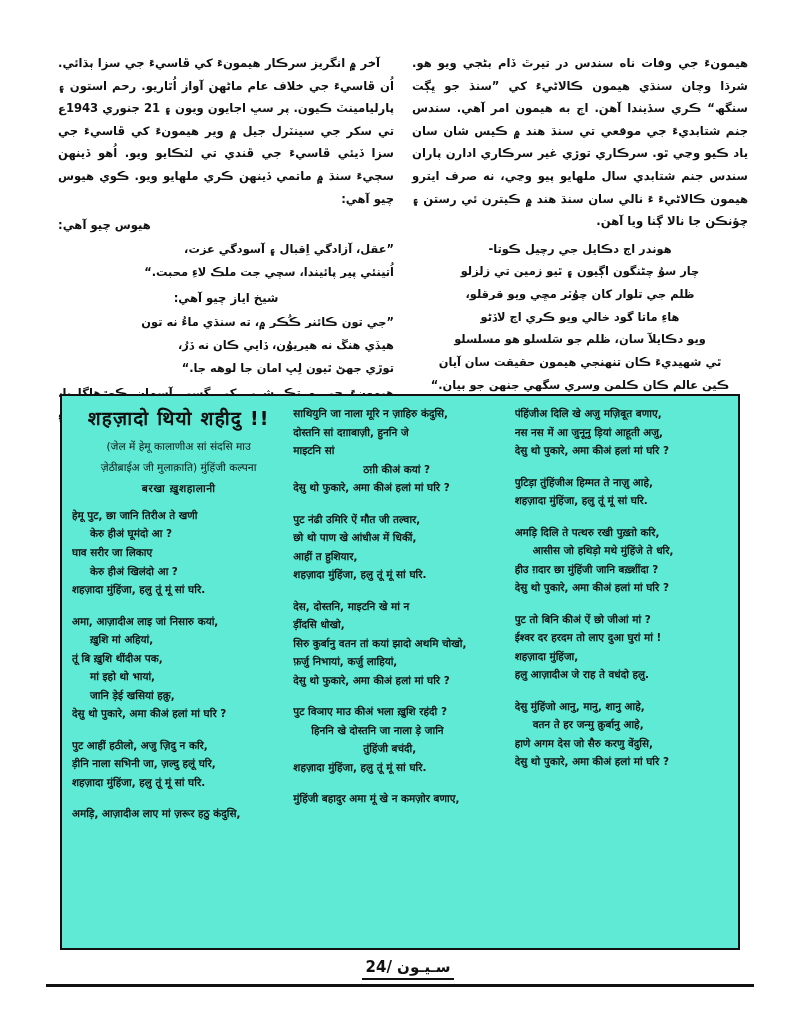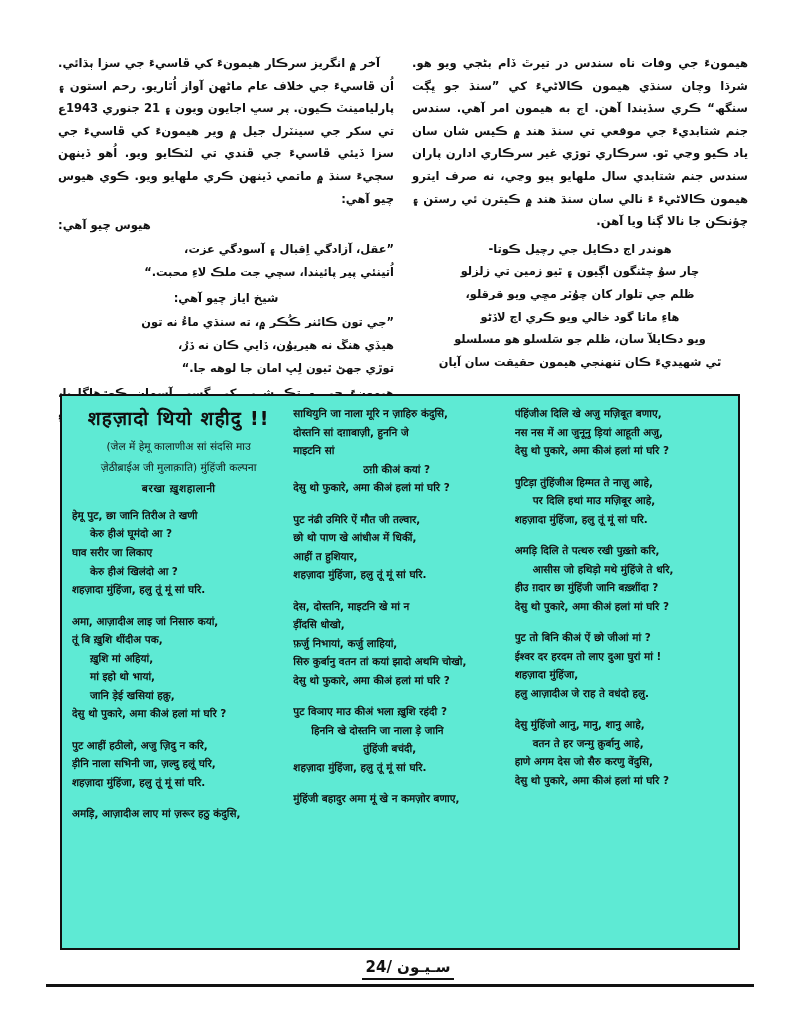--- a/index.html
+++ b/index.html
@@ -214,20 +214,21 @@
 
     <div class="sindhi-col">
       <p>هيمونءَ جي وفات ناه سندس در تيرٿ ڏام بڻجي ويو هو. شرڌا وچان سنڌي هيمون ڪالاڻيءَ کي ”سنڌ جو ڀڳت سنگھ“ ڪري سڏيندا آهن. اڄ به هيمون امر آهي. سندس جنم شتابديءَ جي موقعي تي سنڌ هند ۾ ڪيس شان سان ياد ڪيو وڃي ٿو. سرڪاري توڙي غير سرڪاري ادارن پاران سندس جنم شتابدي سال ملهايو پيو وڃي، نه صرف ايترو هيمون ڪالاڻيءَ ءَ نالي سان سنڌ هند ۾ ڪيترن ئي رستن ۽ چؤنڪن جا نالا ڳنا ويا آهن.</p>
       <div class="sindhi-dash-line">هوندر اڄ دڪايل جي رچيل ڪوتا-</div>
       <div class="sindhi-centered-block">
         <div>چار سوُ چڻنگون اڳيون ۽ ٿيو زمين تي زلزلو</div>
         <div>ظلم جي تلوار کان چوُٽر مڇي ويو قرقلو،</div>
         <div>هاءِ ماتا گود خالي ويو ڪري اڄ لاڏڻو</div>
         <div>ويو دڪايلآ سان، ظلم جو سَلسلو هو مسلسلو</div>
         <div>ٿي شهيديءَ ڪان تنهنجي هيمون حقيقت سان آيان</div>
+        <div>ڪين عالم ڪان ڪلمن وسري سگهي جنهن جو بيان.“</div>
       </div>
     </div>
 
   </div>
 
   <div class="poem-box">
     <div class="poem-inner">
 
       <div class="poem-col c1">
         <div class="poem-title">शहज़ादो थियो शहीदु !!</div>
@@ -237,22 +238,22 @@
         <div class="stanza-host">
             <div class="stanza">
               <div class="vline">हेमू पुट, छा जानि तिरीअ ते खणी</div>
               <div class="vline ind1">केरु हीअं घूमंदो आ ?</div>
               <div class="vline">घाव सरीर जा लिकाए</div>
               <div class="vline ind1">केरु हीअं खिलंदो आ ?</div>
               <div class="vline">शहज़ादा मुंहिंजा, हलु तूं मूं सां घरि.</div>
             </div>
             <div class="stanza">
               <div class="vline">अमा, आज़ादीअ लाइ जां निसारु कयां,</div>
+              <div class="vline ind1">ख़ुशि मां अहियां,</div>
               <div class="vline">तूं बि ख़ुशि थींदीअ पक,</div>
-              <div class="vline ind1">ख़ुशि मां अहियां,</div>
               <div class="vline ind1">मां इहो थो भायां,</div>
               <div class="vline ind1">जानि ड़ेई खसियां हक़ु,</div>
               <div class="vline">देसु थो पुकारे, अमा कीअं हलां मां घरि ?</div>
             </div>
             <div class="stanza">
               <div class="vline">पुट आहीं हठीलो, अजु ज़िदु न करि,</div>
               <div class="vline">ड़ीनि नाला सभिनी जा, ज़ल्दु हलूं घरि,</div>
               <div class="vline">शहज़ादा मुंहिंजा, हलु तूं मूं सां घरि.</div>
             </div>
             <div class="stanza">
@@ -272,22 +273,22 @@
             </div>
             <div class="stanza">
               <div class="vline">पुट नंढी उमिरि ऐं मौत जी तल्वार,</div>
               <div class="vline">छो थो पाण खे आंधीअ में धिकीं,</div>
               <div class="vline">आहीं त हुशियार,</div>
               <div class="vline">शहज़ादा मुंहिंजा, हलु तूं मूं सां घरि.</div>
             </div>
             <div class="stanza">
               <div class="vline">देस, दोस्तनि, माइटनि खे मां न</div>
               <div class="vline">ड़ींदसि धोखो,</div>
+              <div class="vline">सिरु कुर्बानु वतन तां कयां झादो अथमि चोखो,</div>
               <div class="vline">फ़र्जु निभायां, कर्जु लाहियां,</div>
-              <div class="vline">सिरु कुर्बानु वतन तां कयां झादो अथमि चोखो,</div>
               <div class="vline">देसु थो फुकारे, अमा कीअं हलां मां घरि ?</div>
             </div>
             <div class="stanza">
               <div class="vline">पुट विञाए माउ कीअं भला ख़ुशि रहंदी ?</div>
               <div class="vline ind1">हिननि खे दोस्तनि जा नाला ड़े जानि</div>
               <div class="vline ind3">तुंहिंजी बचंदी,</div>
               <div class="vline">शहज़ादा मुंहिंजा, हलु तूं मूं सां घरि.</div>
             </div>
             <div class="stanza">
               <div class="vline">मुंहिंजी बहादुर अमा मूं खे न कमज़ोर बणाए,</div>
@@ -297,21 +298,20 @@
 
       <div class="poem-col c3">
         <div class="stanza-host">
             <div class="stanza">
               <div class="vline">पंहिंजीअ दिलि खे अजु मज़िबूत बणाए,</div>
               <div class="vline">नस नस में आ जुनूनु ड़ियां आहूती अजु,</div>
               <div class="vline">देसु थो पुकारे, अमा कीअं हलां मां घरि ?</div>
             </div>
             <div class="stanza">
               <div class="vline">पुटिड़ा तुंहिंजीअ हिम्मत ते नाज़ु आहे,</div>
-              <div class="vline ind1">पर दिलि हथां माउ मज़िबूर आहे,</div>
               <div class="vline">शहज़ादा मुंहिंजा, हलु तूं मूं सां घरि.</div>
             </div>
             <div class="stanza">
               <div class="vline">अमड़ि दिलि ते पत्थरु रखी पुख़्तो करि,</div>
               <div class="vline ind1">आसीस जो हथिड़ो मथे मुंहिंजे ते धरि,</div>
               <div class="vline">हीउ ग़दार छा मुंहिंजी जानि बख़्शींदा ?</div>
               <div class="vline">देसु थो पुकारे, अमा कीअं हलां मां घरि ?</div>
             </div>
             <div class="stanza">
               <div class="vline">पुट तो बिनि कीअं ऐं छो जीआं मां ?</div>

